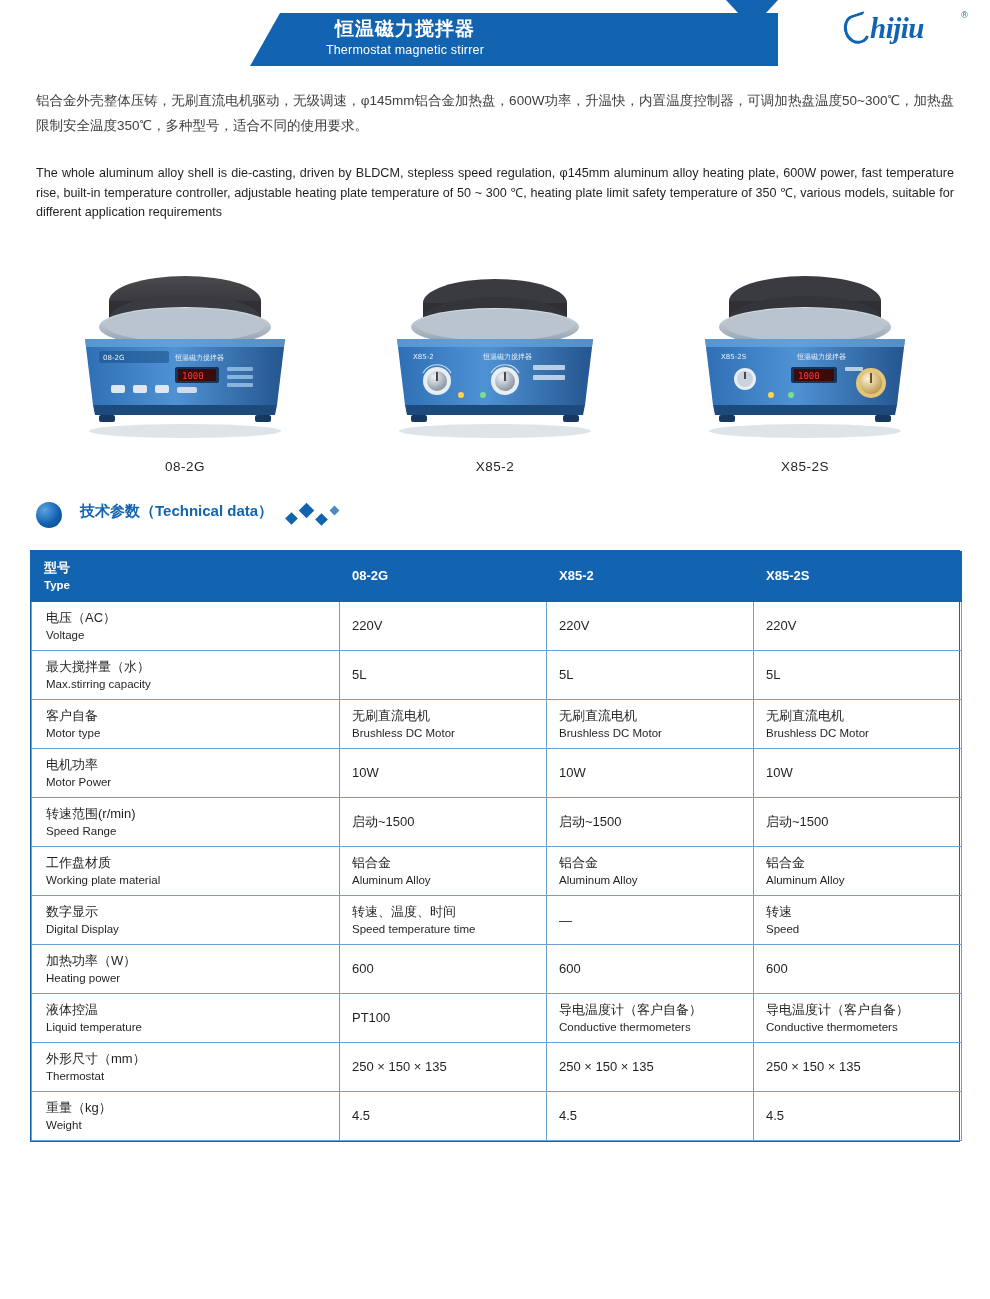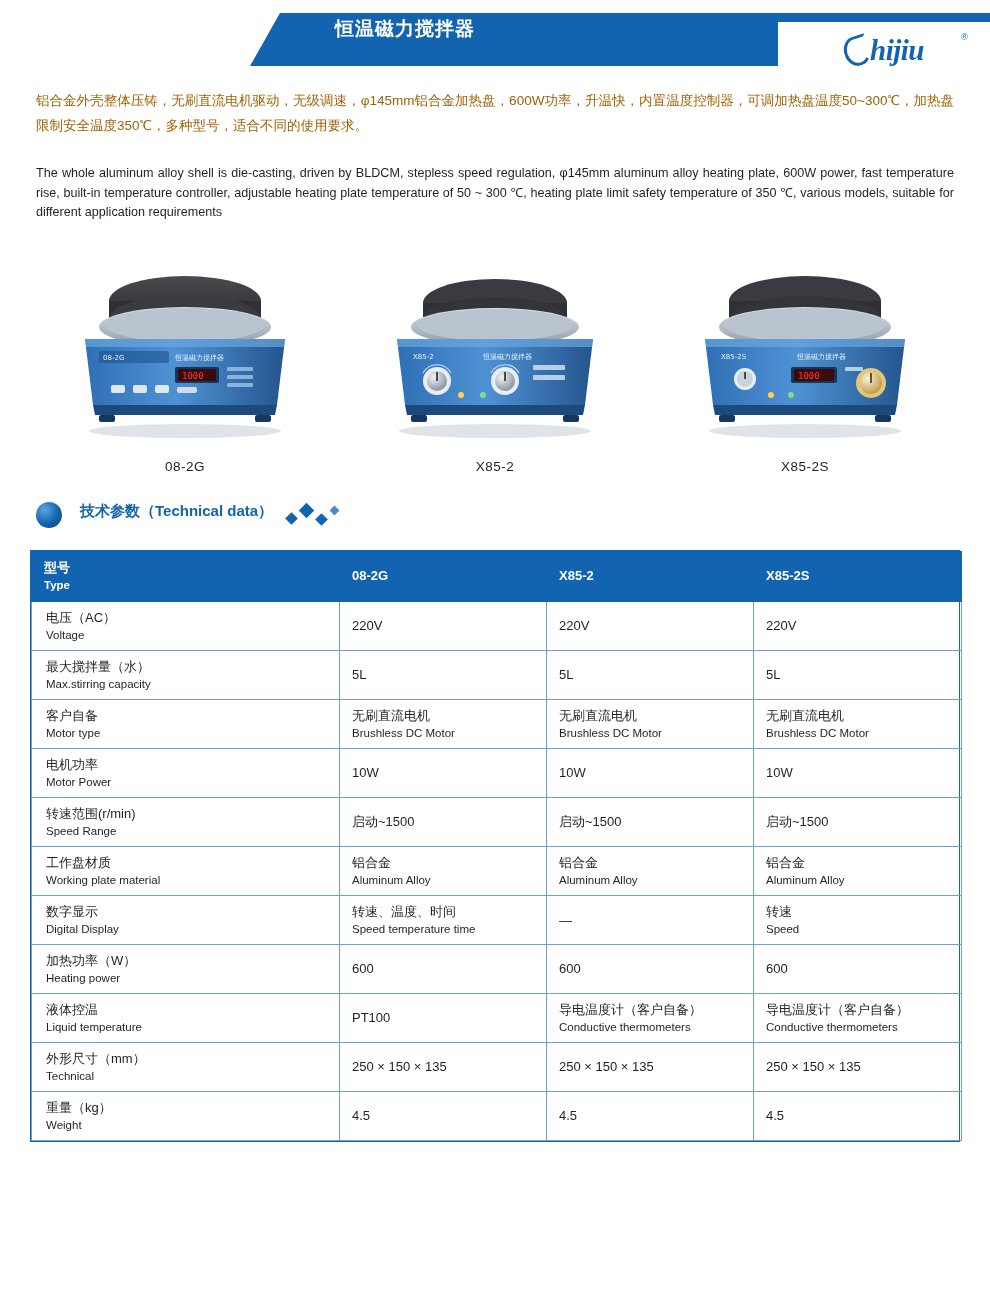--- a/index.html
+++ b/index.html
@@ -67,21 +67,20 @@
     line-height: 16px;
     letter-spacing: .2px;
   }
   .logo-box {
     position: absolute;
     right: 0;
     top: 0;
     width: 212px;
     height: 66px;
     background: #ffffff;
-    margin-top: 22px;
   }
   .logo-blue-shape {
     position: absolute;
     left: -52px;
     top: 0;
     width: 0;
     height: 0;
     border-top: 28px solid #1263b0;
     border-left: 26px solid transparent;
     border-right: 26px solid transparent;
@@ -124,21 +123,21 @@
     color: #1263b0;
   }
 
   
   .intro {
     padding: 22px 36px 0 36px;
   }
   .intro-cn {
     font-size: 13.5px;
     line-height: 25px;
-    color: #a16207;
+    color: #404040;
     text-align: justify;
   }
   .intro-en {
     margin-top: 26px;
     font-size: 12.6px;
     line-height: 19.5px;
     color: #231f20;
     text-align: justify;
   }
 
@@ -260,20 +259,21 @@
   .dash { font-size: 13px; }
 </style>
 </head>
 <body>
 
 <div class="header">
   <div class="header-bar"></div>
   <div class="header-white-wedge"></div>
   <div class="header-titles">
     <div class="header-cn">恒温磁力搅拌器</div>
+    <div class="header-en">Thermostat magnetic stirrer</div>
   </div>
   <div class="logo-box">
     <div class="logo-blue-shape"></div>
     <div class="logo-inner">
       <div class="logo-swirl"></div>
       <div class="logo-text">hijiu</div>
       <div class="logo-r">®</div>
     </div>
   </div>
 </div>
@@ -635,21 +635,21 @@
         </td>
         <td>
           <span class="cn">导电温度计（客户自备）</span>
           <span class="en">Conductive thermometers</span>
         </td>
       </tr>
 
       <tr>
         <td>
           <span class="cn">外形尺寸（mm）</span>
-          <span class="en">Technical</span>
+          <span class="en">Thermostat</span>
         </td>
         <td>
           <span class="single">250 × 150 × 135</span>
         </td>
         <td>
           <span class="single">250 × 150 × 135</span>
         </td>
         <td>
           <span class="single">250 × 150 × 135</span>
         </td>

